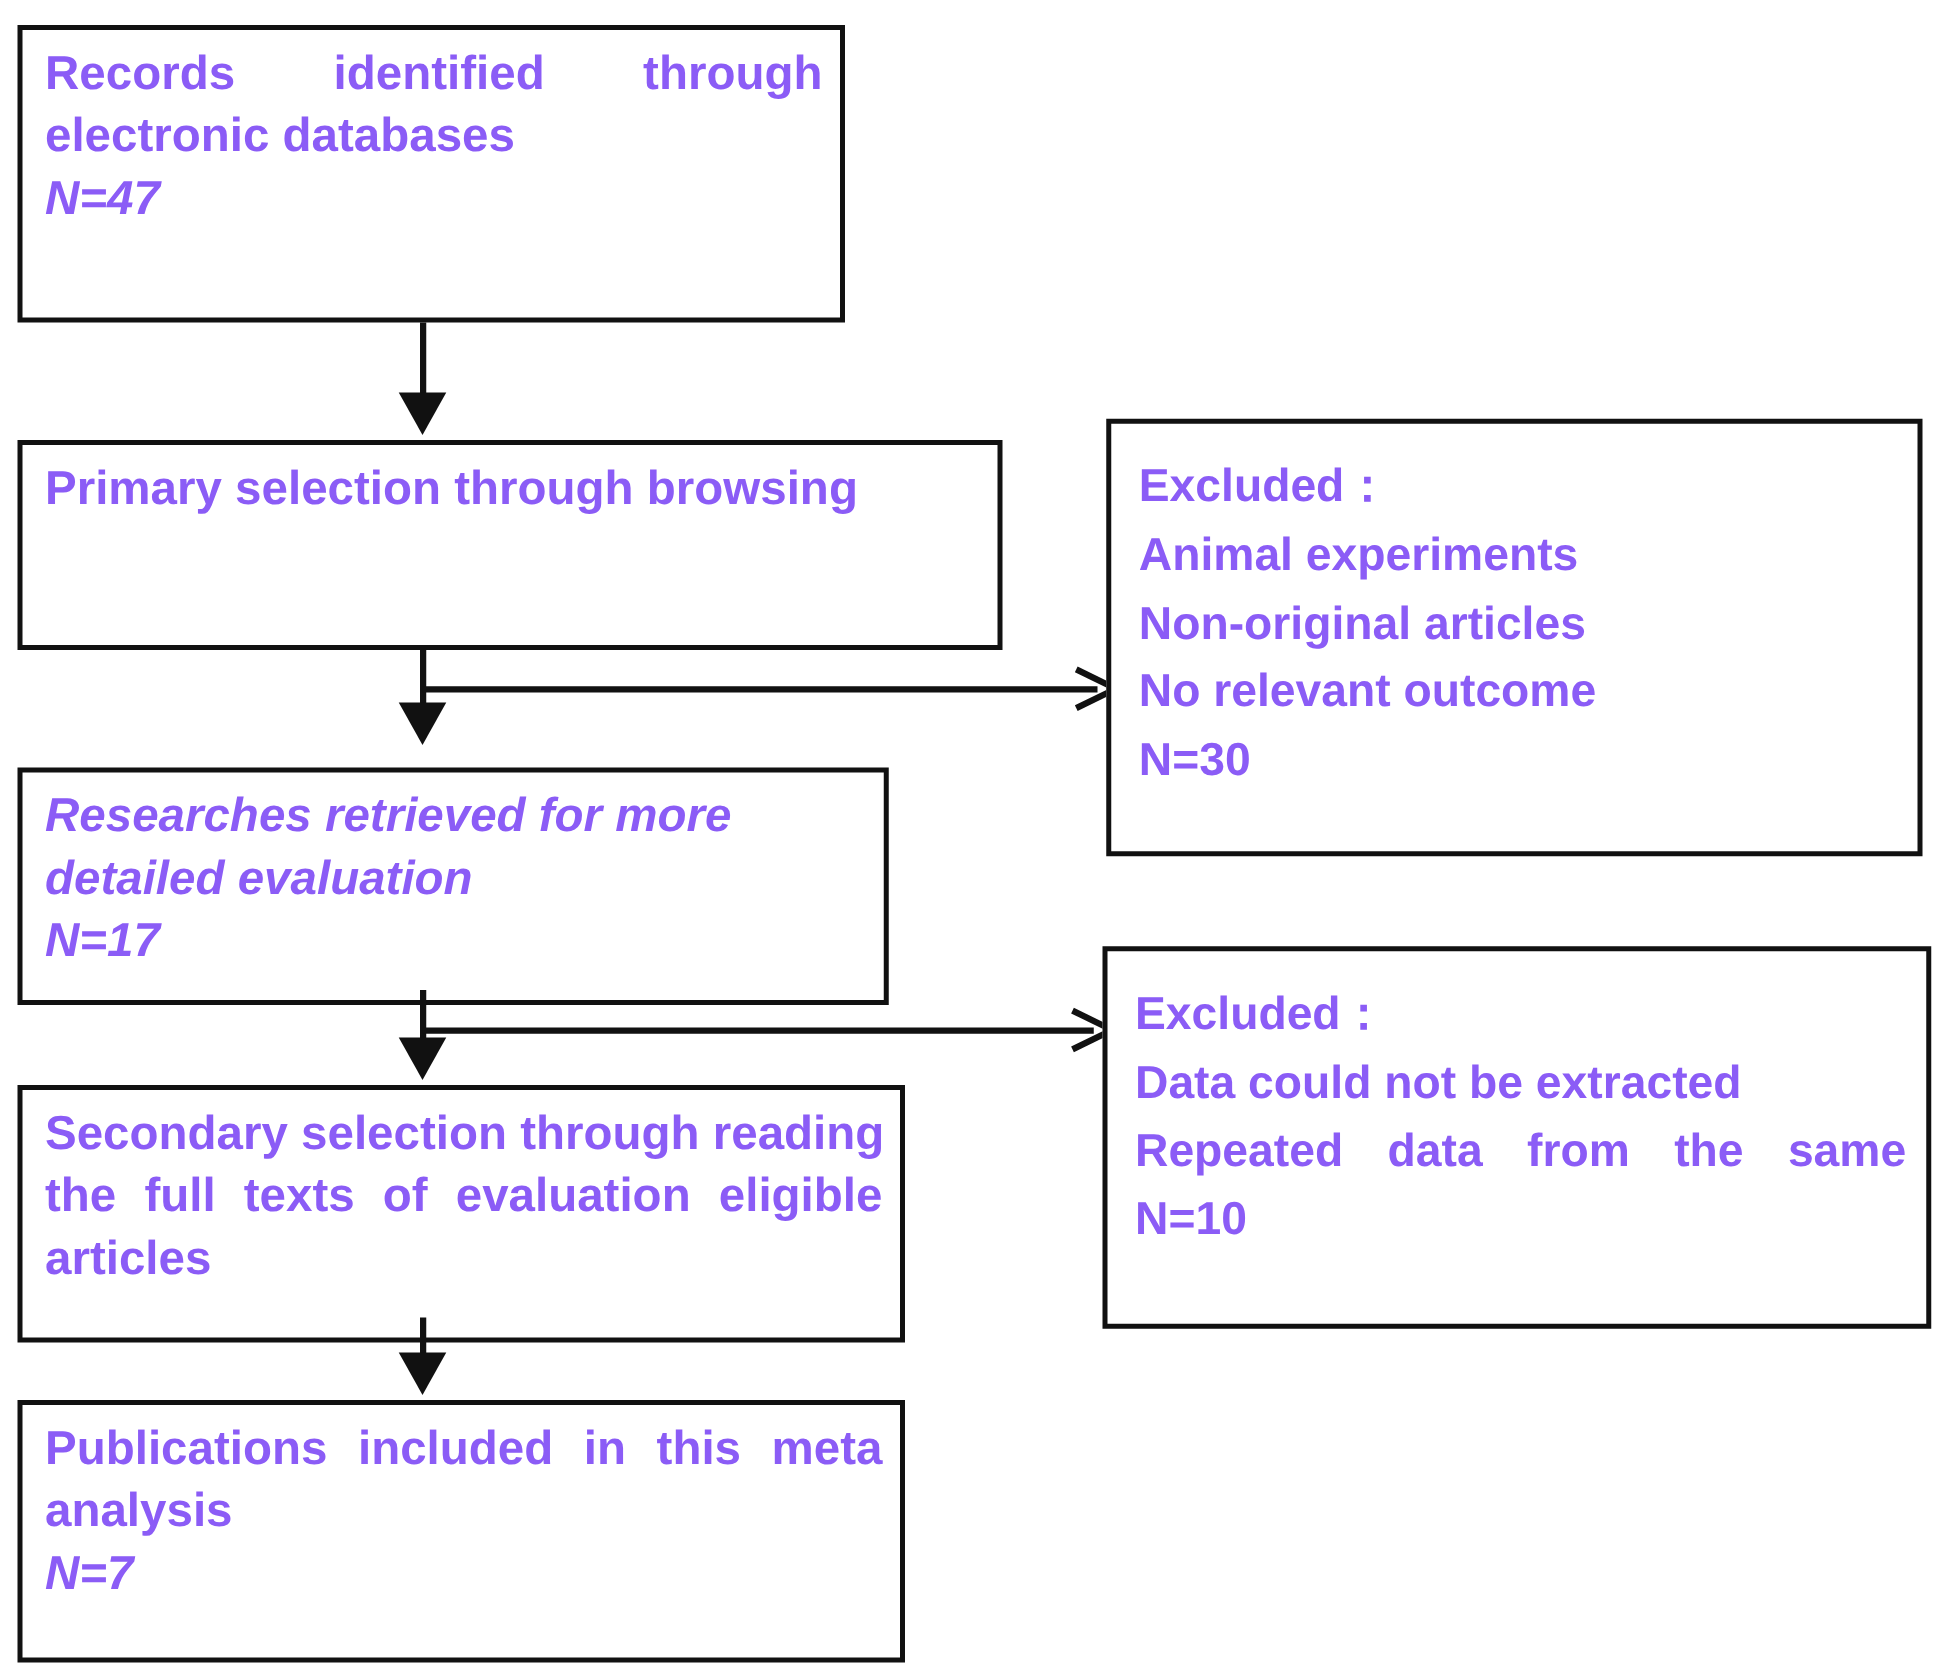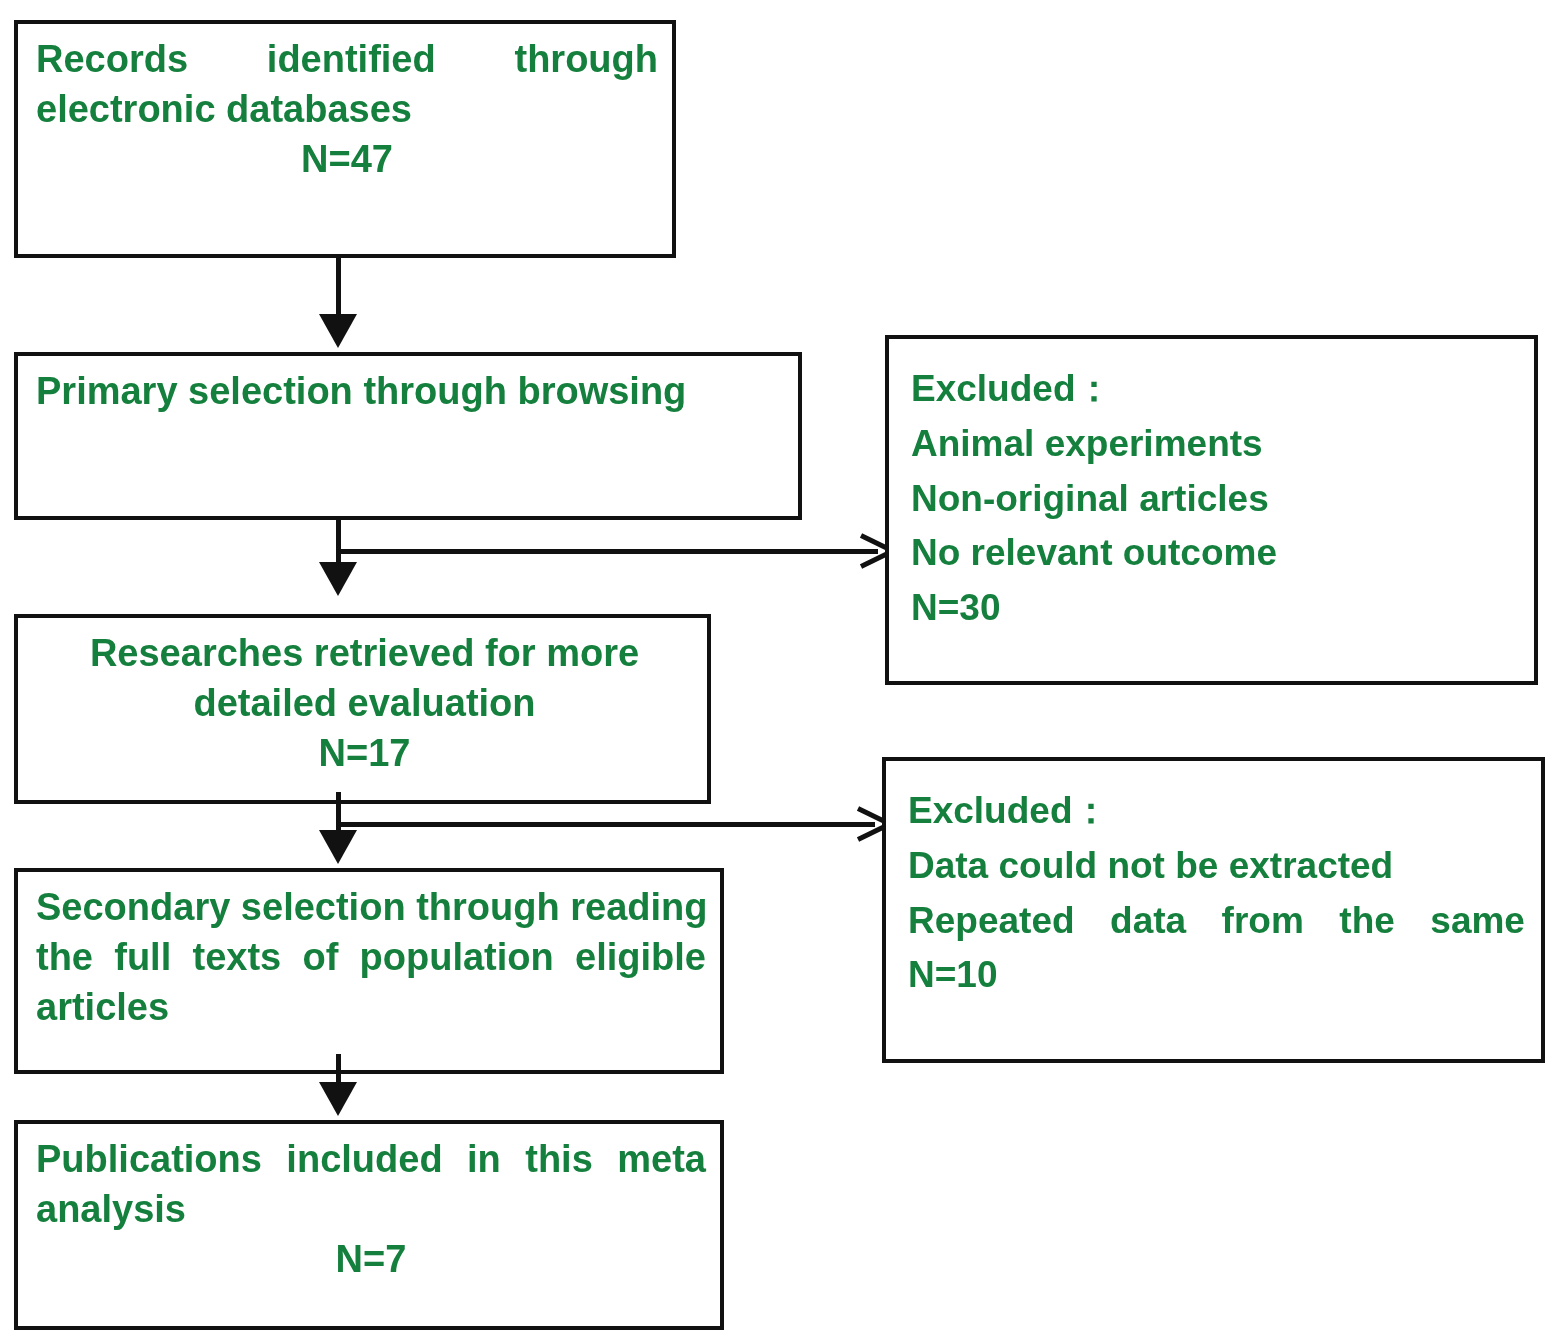--- a/index.html
+++ b/index.html
@@ -16,40 +16,40 @@
     height: 1344px;
     background: #ffffff;
     overflow: hidden;
   }
 
   .box {
     position: absolute;
     box-sizing: border-box;
     border: 4px solid #111111;
     background: #ffffff;
-    color: #15803d;
+    color: #8b5cf6;
     font-weight: bold;
     line-height: 1.32;
   }
 
   .box .line {
     white-space: nowrap;
   }
 
   
   .flow-box {
     padding: 10px 14px 10px 18px;
     font-size: 38px;
   }
   .flow-box .line.justify {
     display: flex;
     justify-content: space-between;
   }
   .flow-box .line.center {
-    text-align: center;
+    font-style: italic;
   }
   .flow-box .line.left {
     text-align: left;
   }
 
   
   .excl-box {
     padding: 26px 16px 14px 22px;
     font-size: 37px;
   }
@@ -197,21 +197,21 @@
     <div class="line">N=10</div>
   </div>
 
   <div class="box flow-box" id="box-secondary">
     <div class="line left">Secondary selection through reading</div>
     <div class="line justify">
       <span>the</span>
       <span>full</span>
       <span>texts</span>
       <span>of</span>
-      <span>population</span>
+      <span>evaluation</span>
       <span>eligible</span>
     </div>
     <div class="line left">articles</div>
   </div>
 
   <div class="vline" id="conn4-line"></div>
   <div class="arrow-down" id="conn4-head"></div>
 
   <div class="box flow-box" id="box-publications">
     <div class="line justify">

